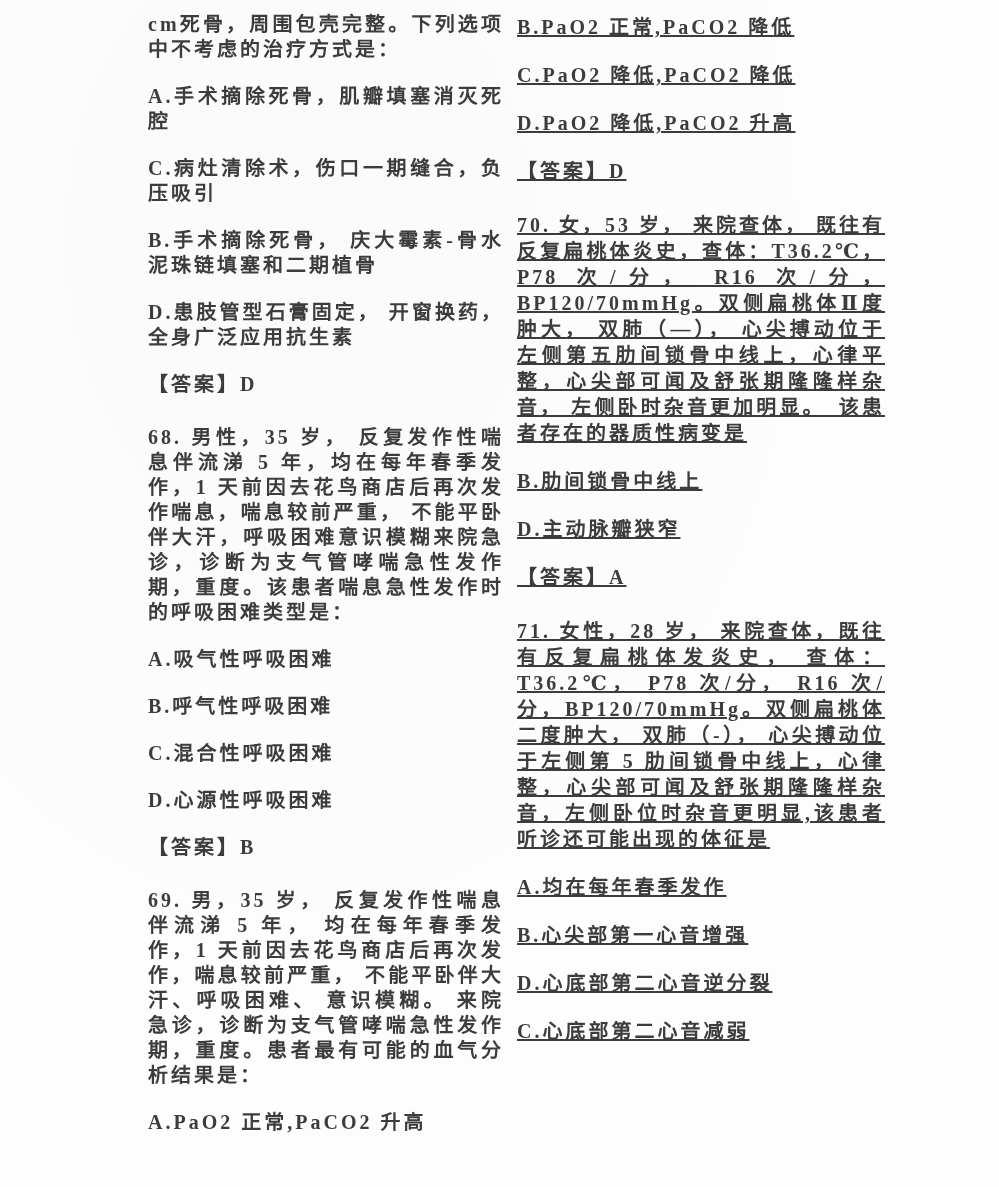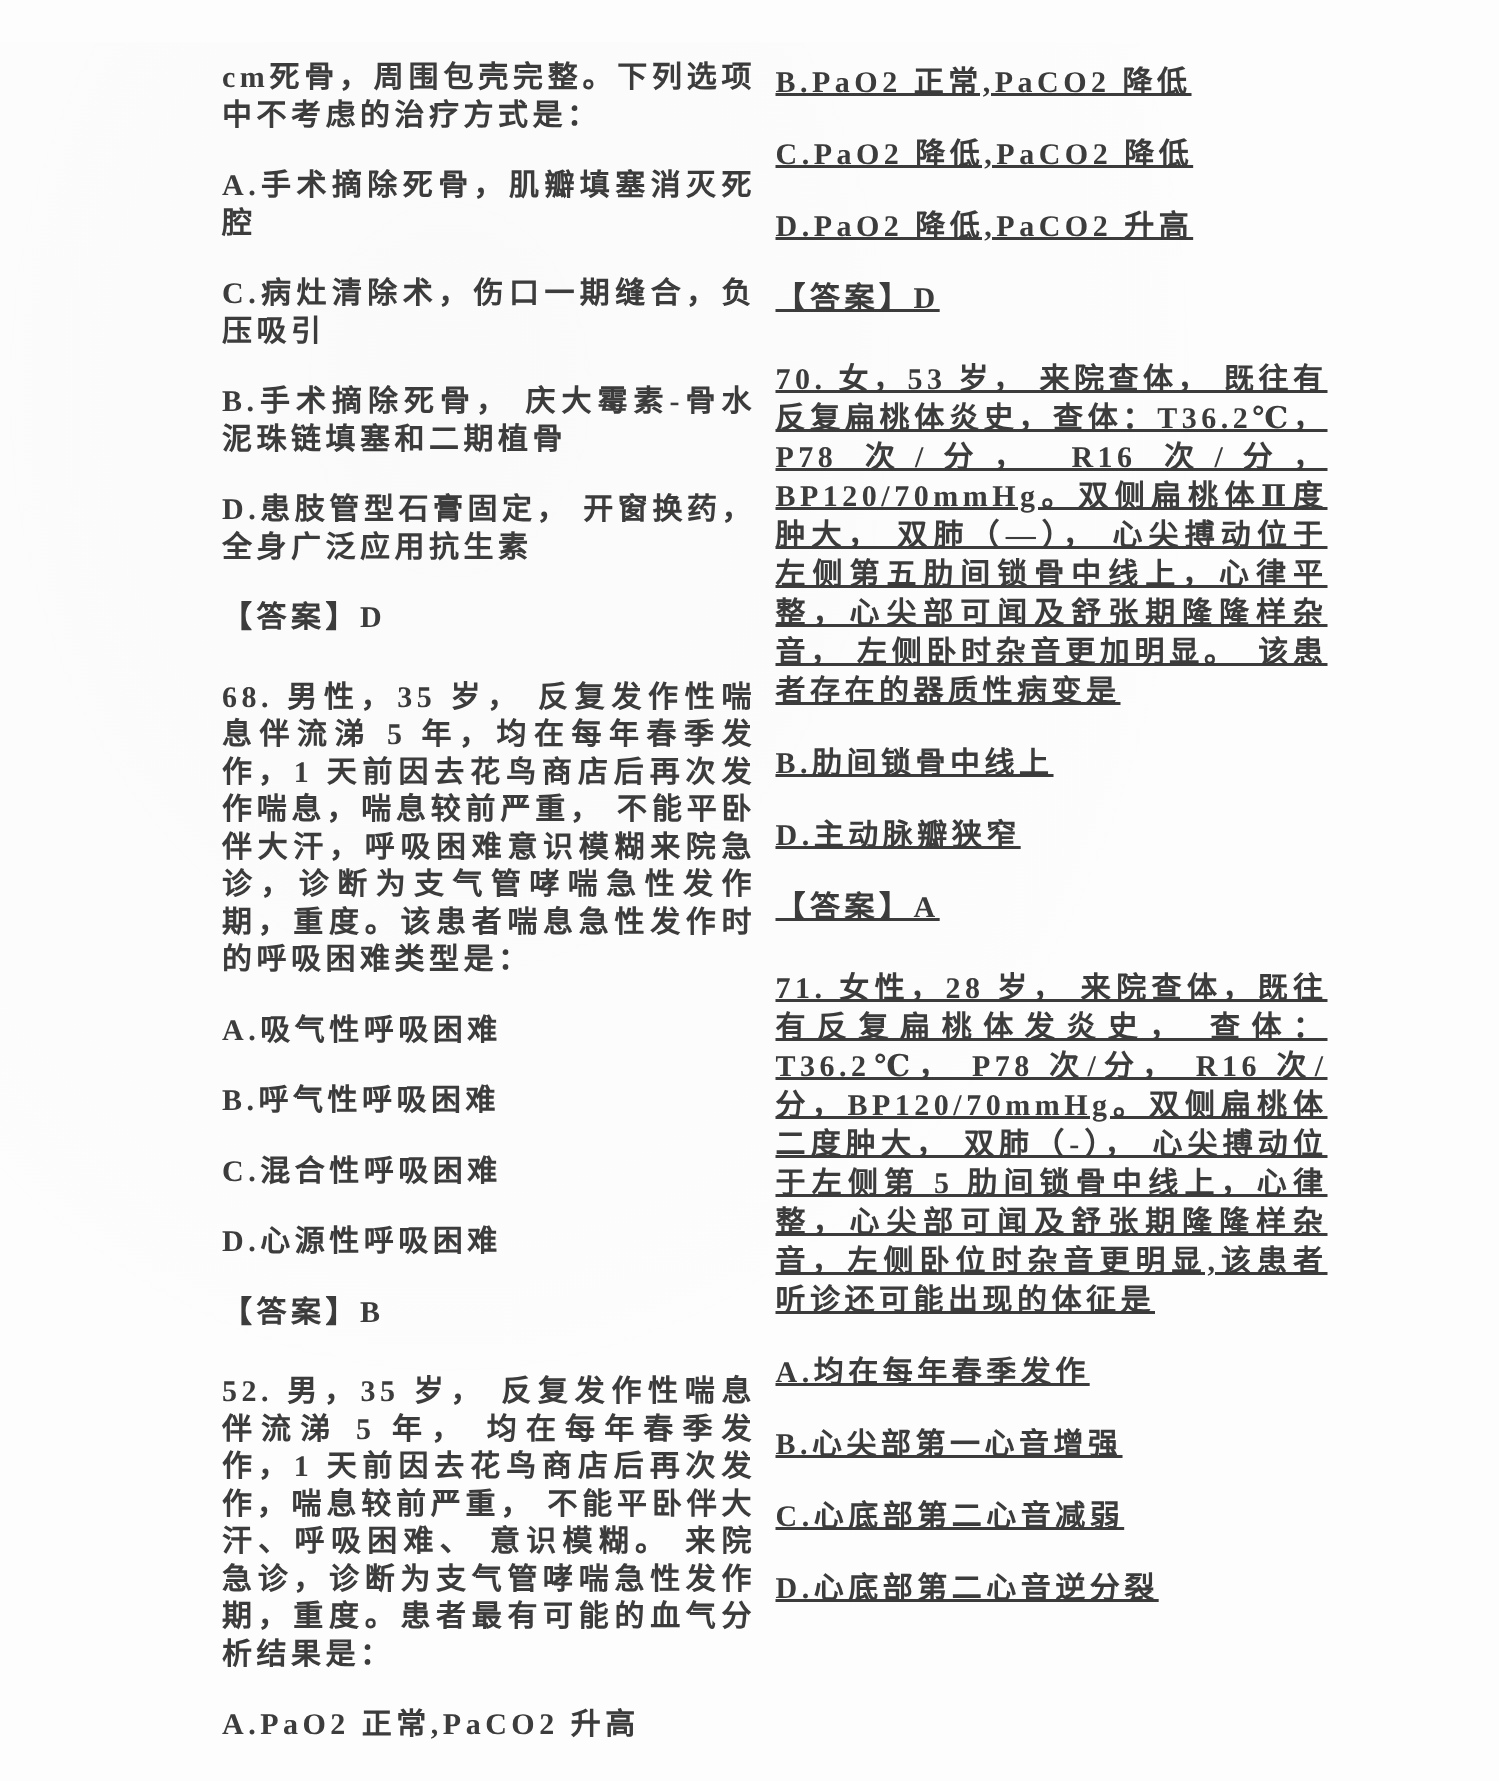--- a/index.html
+++ b/index.html
@@ -9,21 +9,20 @@
     font-family:"Liberation Serif","DejaVu Serif",serif;
     color:#3c3c3c;
     overflow:hidden;
     position:relative;
   }
   .page{
     position:absolute;inset:0;
     background:
       radial-gradient(ellipse at 30% 20%, rgba(0,0,0,0.012), transparent 60%),
       #fdfdfd;
-    margin-top: 28px;
   }
   .col{
     position:absolute;
     top:12px;
     font-size:20px;
     font-weight:600;
     letter-spacing:3px;
     text-align:justify;
     text-justify:inter-character;
   }
@@ -51,33 +50,33 @@
     <p class="block">C.病灶清除术，伤口一期缝合，负压吸引</p>
     <p class="block">B.手术摘除死骨， 庆大霉素-骨水泥珠链填塞和二期植骨</p>
     <p class="block">D.患肢管型石膏固定， 开窗换药，全身广泛应用抗生素</p>
     <p class="block answer">【答案】D</p>
     <p class="block">68. 男性，35 岁， 反复发作性喘息伴流涕 5 年，均在每年春季发作，1 天前因去花鸟商店后再次发作喘息，喘息较前严重， 不能平卧伴大汗，呼吸困难意识模糊来院急诊，诊断为支气管哮喘急性发作期，重度。该患者喘息急性发作时的呼吸困难类型是：</p>
     <p class="block">A.吸气性呼吸困难</p>
     <p class="block">B.呼气性呼吸困难</p>
     <p class="block">C.混合性呼吸困难</p>
     <p class="block">D.心源性呼吸困难</p>
     <p class="block answer">【答案】B</p>
-    <p class="block">52. 男，35 岁， 反复发作性喘息伴流涕 5 年， 均在每年春季发作，1 天前因去花鸟商店后再次发作，喘息较前严重， 不能平卧伴大汗、呼吸困难、 意识模糊。 来院急诊，诊断为支气管哮喘急性发作期，重度。患者最有可能的血气分析结果是：</p>
+    <p class="block">69. 男，35 岁， 反复发作性喘息伴流涕 5 年， 均在每年春季发作，1 天前因去花鸟商店后再次发作，喘息较前严重， 不能平卧伴大汗、呼吸困难、 意识模糊。 来院急诊，诊断为支气管哮喘急性发作期，重度。患者最有可能的血气分析结果是：</p>
     <p class="block">A.PaO2 正常,PaCO2 升高</p>
   </div>
 
   <div class="col col-right">
     <p class="block">B.PaO2 正常,PaCO2 降低</p>
     <p class="block">C.PaO2 降低,PaCO2 降低</p>
     <p class="block">D.PaO2 降低,PaCO2 升高</p>
     <p class="block answer">【答案】D</p>
     <p class="block">70. 女，53 岁， 来院查体， 既往有反复扁桃体炎史，查体：T36.2℃，P78 次/分， R16 次/分，BP120/70mmHg。双侧扁桃体Ⅱ度肿大， 双肺（—）， 心尖搏动位于左侧第五肋间锁骨中线上，心律平整，心尖部可闻及舒张期隆隆样杂音， 左侧卧时杂音更加明显。　该患者存在的器质性病变是</p>
     <p class="block">B.肋间锁骨中线上</p>
     <p class="block">D.主动脉瓣狭窄</p>
     <p class="block answer">【答案】A</p>
     <p class="block">71. 女性，28 岁， 来院查体，既往有反复扁桃体发炎史， 查体：T36.2℃， P78 次/分， R16 次/分，BP120/70mmHg。双侧扁桃体二度肿大， 双肺（-）， 心尖搏动位于左侧第 5 肋间锁骨中线上，心律整，心尖部可闻及舒张期隆隆样杂音，左侧卧位时杂音更明显,该患者听诊还可能出现的体征是</p>
     <p class="block">A.均在每年春季发作</p>
     <p class="block">B.心尖部第一心音增强</p>
+    <p class="block">D.心底部第二心音逆分裂</p>
     <p class="block">C.心底部第二心音减弱</p>
-    <p class="block">D.心底部第二心音逆分裂</p>
   </div>
 
 </div>
 
 </body></html>

